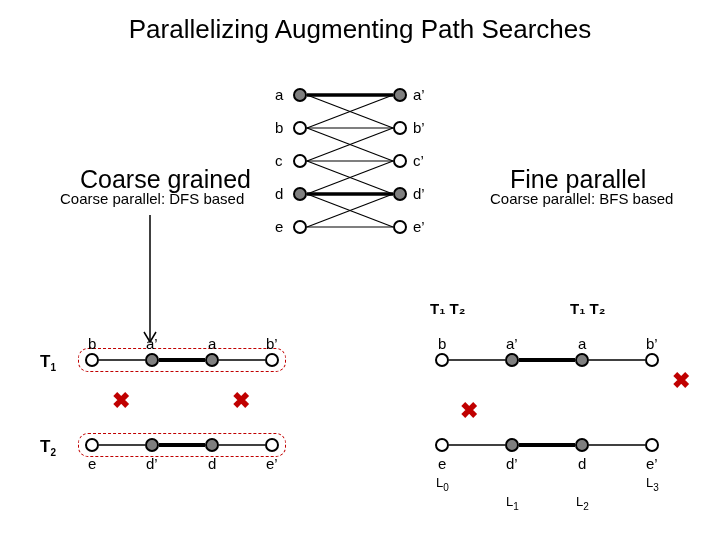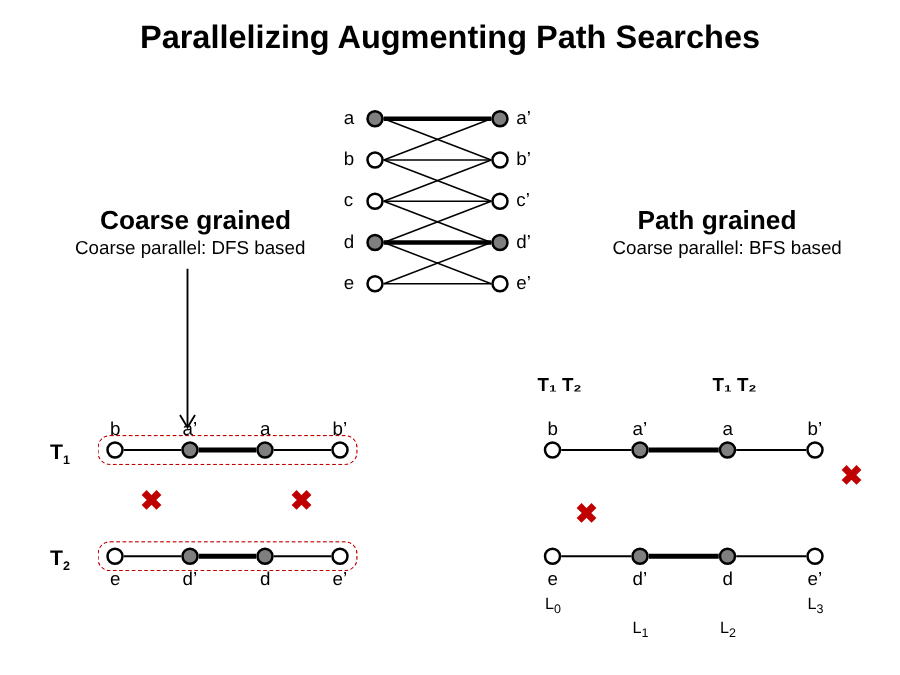--- a/index.html
+++ b/index.html
@@ -11,43 +11,43 @@
     font-family: Arial, Helvetica, sans-serif;
     position: relative;
     overflow: hidden;
   }
   .title {
     position: absolute;
     top: 14px;
     left: 0;
     width: 720px;
     text-align: center;
-    font-weight: 700;
+    font-weight: 400;
     font-size: 26px;
     color: #000;
   }
   
   .lbl {
     position: absolute;
     font-size: 15px;
     color: #000;
   }
   .sub {
     position: absolute;
     font-size: 15px;
     color: #000;
   }
   .subsmall {
     position: absolute;
     font-size: 13px;
     color: #000;
   }
   .head {
-    font-size: 21px;
-    font-weight: 700;
+    font-size: 25px;
+    font-weight: 400;
   }
   .node {
     position: absolute;
     width: 14px;
     height: 14px;
     border: 2px solid #000;
     background: #fff;
     border-radius: 50%;
     box-sizing: border-box;
   }
@@ -168,21 +168,21 @@
 <div class="lbl" style="left:275px; top:218px">e</div>
 
 <div class="lbl" style="left:413px; top:86px">a’</div>
 <div class="lbl" style="left:413px; top:119px">b’</div>
 <div class="lbl" style="left:413px; top:152px">c’</div>
 <div class="lbl" style="left:413px; top:185px">d’</div>
 <div class="lbl" style="left:413px; top:218px">e’</div>
 
 <div class="lbl head" style="left:80px;  top:165px">Coarse grained</div>
 <div class="sub" style="left:60px;  top:190px">Coarse parallel: DFS based</div>
-<div class="lbl head" style="left:510px; top:165px">Path grained</div>
+<div class="lbl head" style="left:510px; top:165px">Fine parallel</div>
 <div class="sub" style="left:490px; top:190px">Coarse parallel: BFS based</div>
 
 <div class="chain-box" style="left:78px; top:348px; width:208px; height:24px"></div>
 <div class="chain-box" style="left:78px; top:433px; width:208px; height:24px"></div>
 
 <div class="node" style="left:85px;  top:353px"></div>
 <div class="node filled" style="left:145px; top:353px"></div>
 <div class="node filled" style="left:205px; top:353px"></div>
 <div class="node" style="left:265px; top:353px"></div>
 

